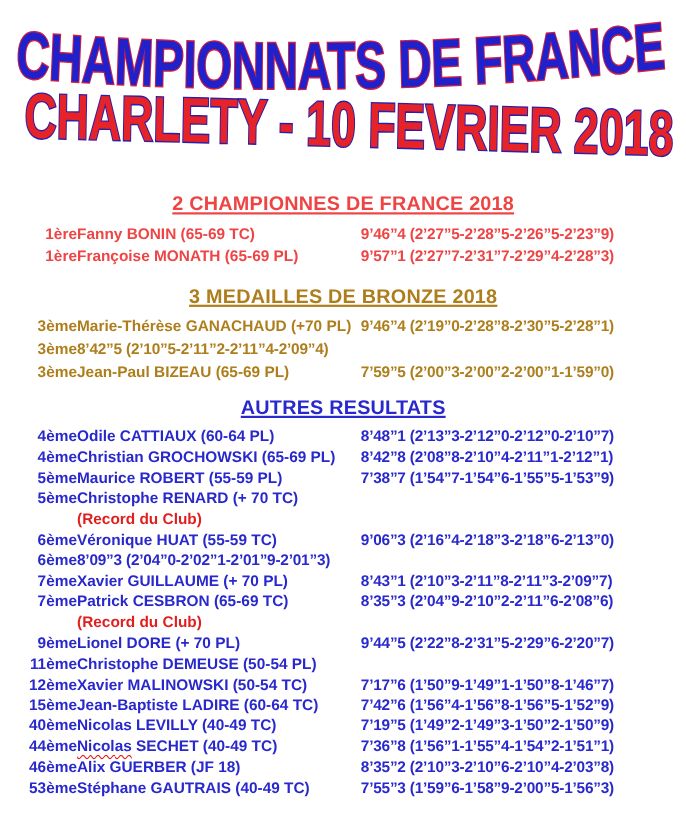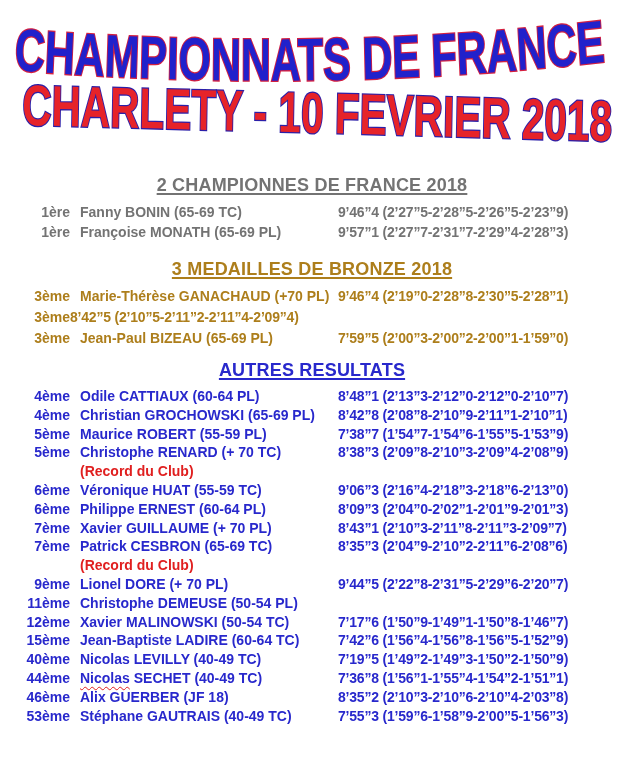--- a/index.html
+++ b/index.html
@@ -19,21 +19,21 @@
     text-align:center;
     font-size:18px; line-height:22px;
     text-decoration:underline;
     text-decoration-thickness:2px;
     text-underline-offset:2px;
     letter-spacing:0.2px;
   }
   .rows { margin-top:6px; }
   .row { display:flex; white-space:nowrap; font-size:14px; align-items:baseline; }
   .rank { flex:0 0 70px; text-align:right; }
-  .name { margin-left:10px; flex:0 0 258px; }
+  .name { margin-left:0; flex:0 0 258px; }
   .time { flex:1 1 auto; letter-spacing:-0.2px; }
 
   .section.s1 { margin-top:16px; }
   .section.s1 .row { height:20px; line-height:20px; }
   .section.s2 { margin-top:16px; }
   .section.s2 .row { height:21px; line-height:21px; }
   .section.s3 { margin-top:10px; }
   .section.s3 .row { height:18.8px; line-height:18.8px; }
 
   .note { color:var(--note-color,#e01f1f); }
@@ -60,21 +60,21 @@
       <text class="title-line" font-size="48" stroke-width="2" textLength="592" lengthAdjust="spacingAndGlyphs" fill="#2121cb" stroke="#d42040">
         <textPath href="#arc1" textLength="592" lengthAdjust="spacingAndGlyphs">CHAMPIONNATS DE FRANCE</textPath>
       </text>
       <text class="title-line" font-size="46" stroke-width="2" textLength="590" lengthAdjust="spacingAndGlyphs" fill="#e62329" stroke="#2b1fa8">
         <textPath href="#arc2" textLength="590" lengthAdjust="spacingAndGlyphs">CHARLETY - 10 FEVRIER 2018</textPath>
       </text>
     </g>
   </svg>
 
   <div id="results-host">
-  <section class="section s1" style="color: #737373;">
+  <section class="section s1" style="color: #ef4444;">
     <div class="heading">2 CHAMPIONNES DE FRANCE 2018</div>
     <div class="rows">
   <div class="row">
     <div class="rank">1ère</div>
     <div class="name">Fanny BONIN (65-69 TC)</div>
     <div class="time">9’46”4 (2’27”5-2’28”5-2’26”5-2’23”9)</div>
   </div>
 
   <div class="row">
     <div class="rank">1ère</div>
@@ -111,49 +111,47 @@
     <div class="rows">
   <div class="row">
     <div class="rank">4ème</div>
     <div class="name">Odile CATTIAUX (60-64 PL)</div>
     <div class="time">8’48”1 (2’13”3-2’12”0-2’12”0-2’10”7)</div>
   </div>
 
   <div class="row">
     <div class="rank">4ème</div>
     <div class="name">Christian GROCHOWSKI (65-69 PL)</div>
-    <div class="time">8’42”8 (2’08”8-2’10”9-2’11”1-2’10”1)</div>
+    <div class="time">8’42”8 (2’08”8-2’10”4-2’11”1-2’12”1)</div>
   </div>
 
   <div class="row">
     <div class="rank">5ème</div>
     <div class="name">Maurice ROBERT (55-59 PL)</div>
     <div class="time">7’38”7 (1’54”7-1’54”6-1’55”5-1’53”9)</div>
   </div>
 
   <div class="row">
     <div class="rank">5ème</div>
     <div class="name">Christophe RENARD (+ 70 TC)</div>
-    <div class="time">8’38”3 (2’09”8-2’10”3-2’09”4-2’08”9)</div>
   </div>
 
   <div class="row">
     <div class="rank"></div>
     <div class="name note">(Record du Club)</div>
   </div>
 
   <div class="row">
     <div class="rank">6ème</div>
     <div class="name">Véronique HUAT (55-59 TC)</div>
     <div class="time">9’06”3 (2’16”4-2’18”3-2’18”6-2’13”0)</div>
   </div>
 
   <div class="row">
     <div class="rank">6ème</div>
-    <div class="name">Philippe ERNEST (60-64 PL)</div>
     <div class="time">8’09”3 (2’04”0-2’02”1-2’01”9-2’01”3)</div>
   </div>
 
   <div class="row">
     <div class="rank">7ème</div>
     <div class="name">Xavier GUILLAUME (+ 70 PL)</div>
     <div class="time">8’43”1 (2’10”3-2’11”8-2’11”3-2’09”7)</div>
   </div>
 
   <div class="row">

